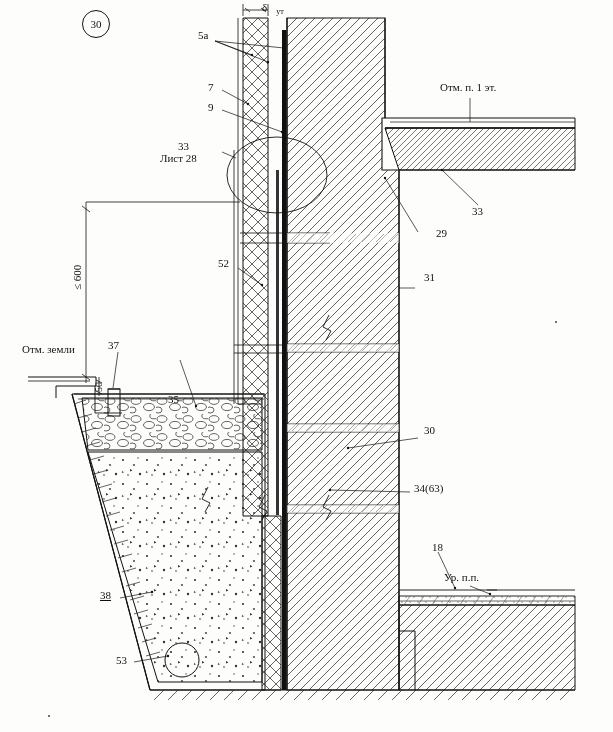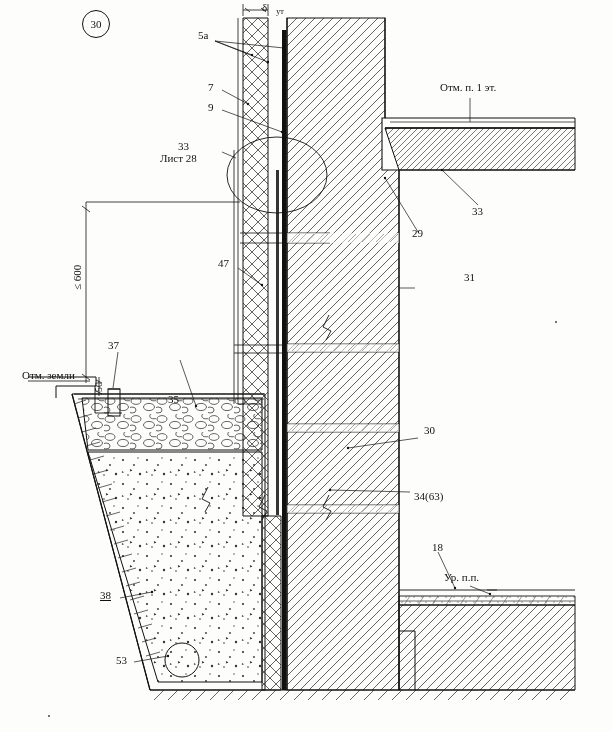--- a/index.html
+++ b/index.html
@@ -379,33 +379,33 @@
 
   <div class="circlenum" style="left:82px; top:10px;">30</div>
 
   <div class="lbl" style="left:262px; top:2px;"><span>δ</span><span style="font-size:8px; vertical-align:sub;padding-left:9px;">ут</span></div>
 
   <div class="lbl" style="left:198px; top:30px;">5а</div>
   <div class="lbl" style="left:208px; top:82px;">7</div>
   <div class="lbl" style="left:208px; top:102px;">9</div>
   <div class="lbl" style="left:178px; top:141px;">33</div>
   <div class="lbl" style="left:160px; top:153px;">Лист 28</div>
-  <div class="lbl" style="left:218px; top:258px;">47</div>
+  <div class="lbl" style="left:218px; top:258px;">52</div>
 
   <div class="lbl rot" style="left:72px; top:290px;">≤ 600</div>
   <div class="lbl small rot" style="left:94px; top:392px;">50</div>
 
-  <div class="lbl" style="left:22px; top:370px;">Отм. земли</div>
+  <div class="lbl" style="left:22px; top:344px;">Отм. земли</div>
   <div class="lbl" style="left:108px; top:340px;">37</div>
   <div class="lbl" style="left:168px; top:348px;margin-top:46px;">35</div>
   <div class="lbl" style="left:100px; top:590px;text-decoration:underline;">38</div>
   <div class="lbl" style="left:116px; top:655px;">53</div>
 
   <div class="lbl" style="left:440px; top:82px;font-family:Liberation Serif, serif;">Отм. п. 1 эт.</div>
   <div class="lbl" style="left:472px; top:206px;">33</div>
-  <div class="lbl" style="left:412px; top:228px;">29</div>
-  <div class="lbl" style="left:424px; top:272px;margin-left:40px;">31</div>
+  <div class="lbl" style="left:436px; top:228px;">29</div>
+  <div class="lbl" style="left:424px; top:272px;">31</div>
   <div class="lbl" style="left:424px; top:425px;">30</div>
-  <div class="lbl" style="left:414px; top:483px;margin-top:8px;">34(63)</div>
+  <div class="lbl" style="left:414px; top:483px;">34(63)</div>
   <div class="lbl" style="left:432px; top:542px;">18</div>
   <div class="lbl" style="left:444px; top:572px;">Ур. п.п.</div>
 
 </div>
 
 </body></html>

